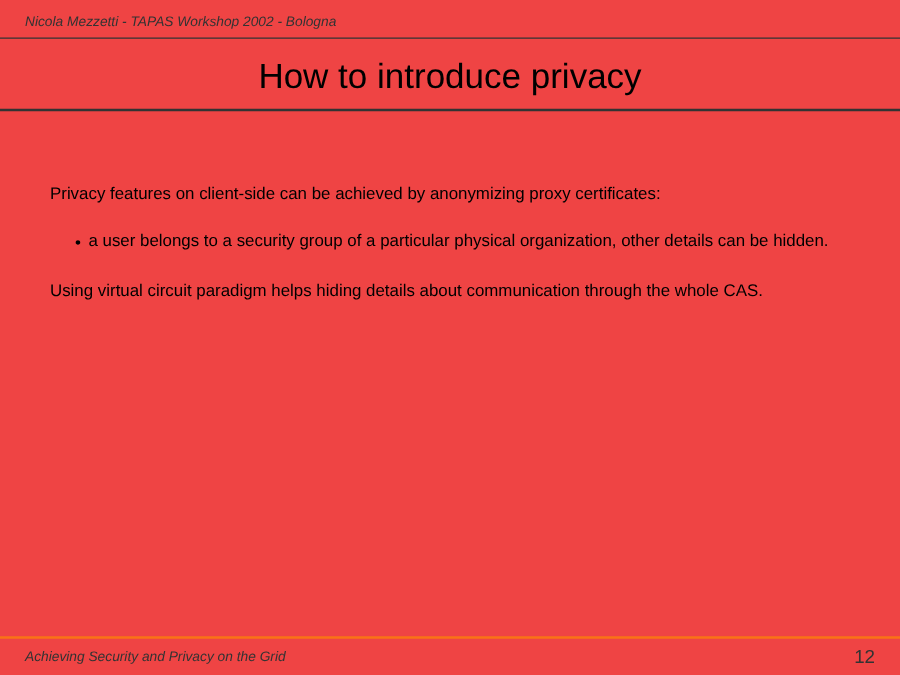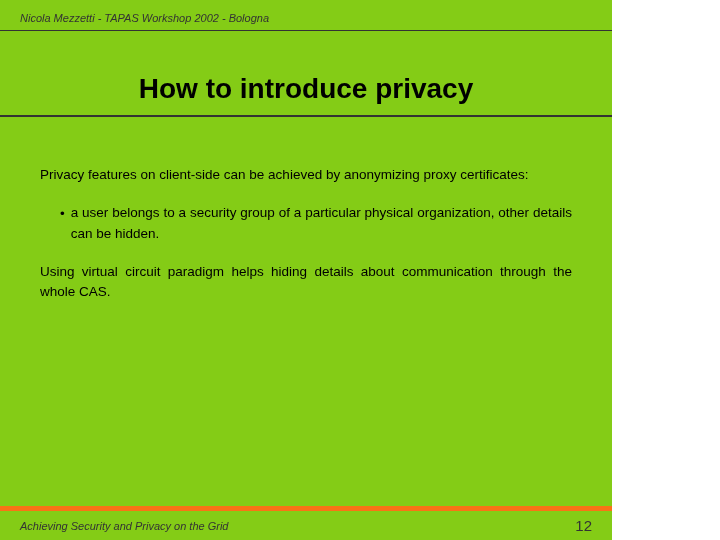--- a/index.html
+++ b/index.html
@@ -10,27 +10,26 @@
 
     body {
       width: 720px;
       height: 540px;
       background: #ffffff;
       font-family: Arial, Helvetica, sans-serif;
       overflow: hidden;
     }
 
     .slide-container {
-      width: 612px;
+      width: 720px;
       height: 540px;
-      background: #84cc16;
+      background: #ef4444;
       position: relative;
       display: flex;
       flex-direction: column;
-      gap: 28px;
     }
 
     .top-header {
       padding: 8px 20px 4px 20px;
       border-bottom: 1px solid #333;
     }
 
     .top-header-text {
       font-size: 11px;
       color: #333;
@@ -38,31 +37,32 @@
     }
 
     .title-section {
       padding: 14px 40px 10px 40px;
       text-align: center;
       border-bottom: 2px solid #333;
     }
 
     .main-title {
       font-size: 28px;
-      font-weight: bold;
+      font-weight: normal;
       color: #000;
       font-family: Arial, Helvetica, sans-serif;
     }
 
     .content-section {
       flex: 1;
       padding: 20px 40px 10px 40px;
       display: flex;
       flex-direction: column;
       gap: 18px;
+      margin-top: 36px;
     }
 
     .para-block {
       font-size: 13.5px;
       color: #000;
       line-height: 1.5;
       text-align: justify;
     }
 
     .bullet-block {
@@ -78,21 +78,21 @@
       gap: 6px;
       align-items: flex-start;
     }
 
     .bullet-dot {
       flex-shrink: 0;
       margin-top: 1px;
     }
 
     .footer-section {
-      border-top: 5px solid #f97316;
+      border-top: 2px solid #f97316;
       padding: 6px 20px;
       display: flex;
       justify-content: space-between;
       align-items: center;
     }
 
     .footer-left {
       font-size: 11px;
       color: #333;
       font-style: italic;

